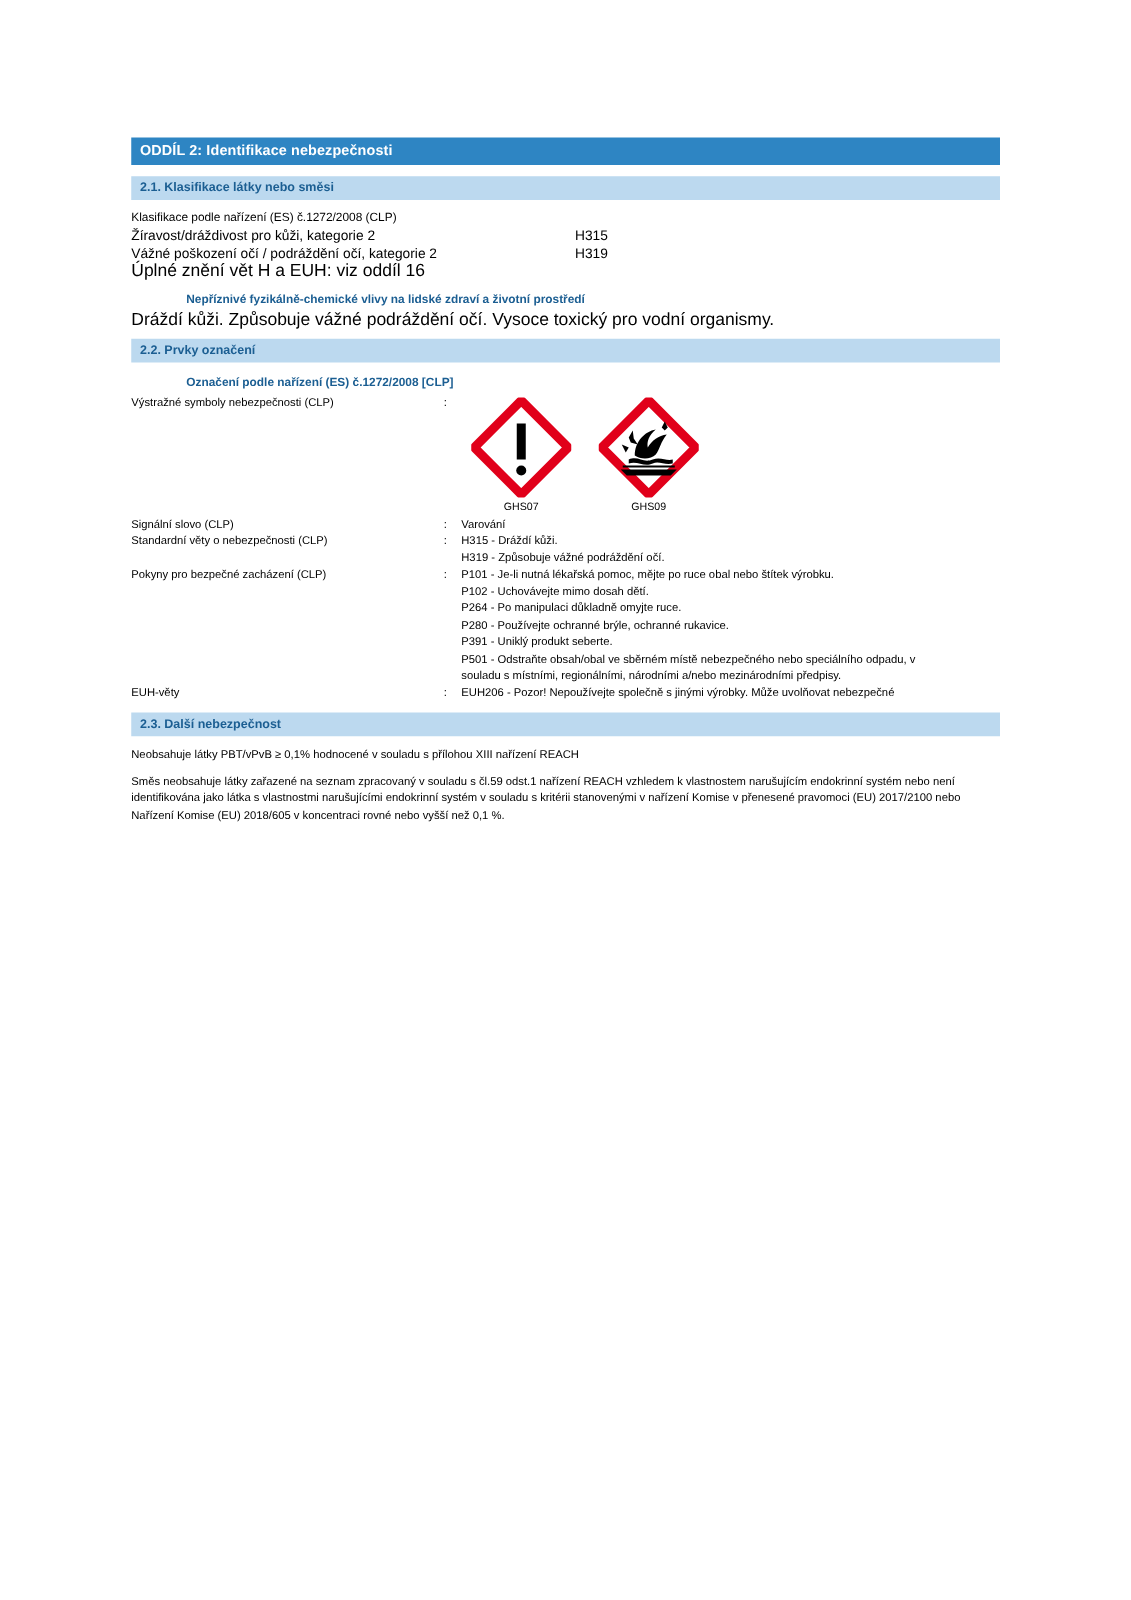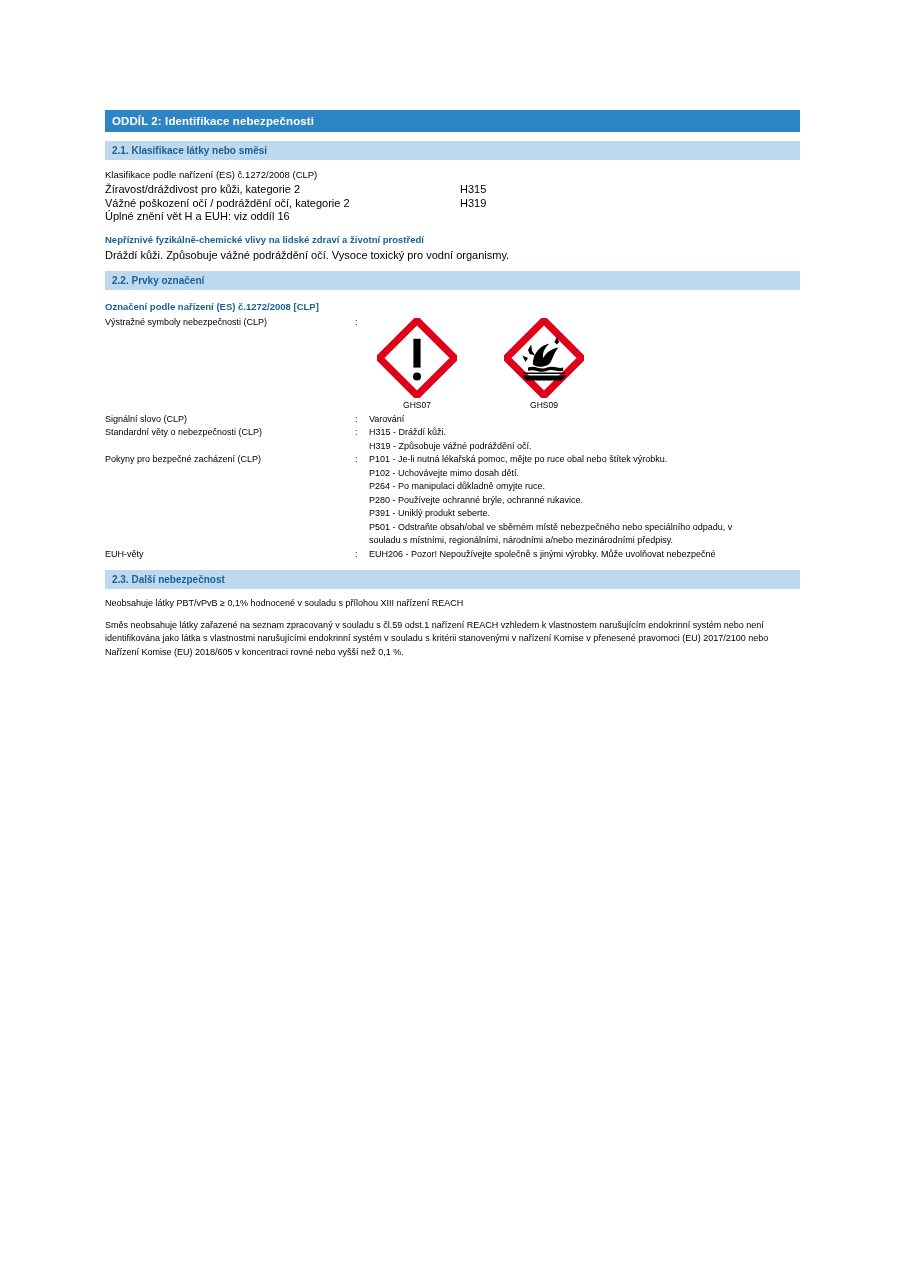--- a/index.html
+++ b/index.html
@@ -55,23 +55,24 @@
     font-weight: normal;
     margin-top: 9px;
     margin-bottom: 3px;
   }
   .blue-head {
     font-size: 9.5px;
     font-weight: bold;
     color: #1b5e92;
     margin-top: 11px;
     margin-bottom: 4px;
+    margin-left: 44px;
   }
   .txt {
-    font-size: 11px;
+    font-size: 14px;
     line-height: 13px;
   }
   .txt-row {
     font-size: 11px;
     line-height: 13.5px;
     display: flex;
     justify-content: space-between;
   }
   .txt-row .lbl {
     width: 355px;
@@ -94,21 +95,20 @@
   }
   .lrow .c2 {
     width: 14px;
     flex: 0 0 14px;
   }
   .lrow .c3 {
     flex: 1 1 auto;
   }
   .lrow .c3 div {
     line-height: 13.5px;
-    gap: 25px;
   }
 
   
   .picto-area {
     display: flex;
     align-items: flex-start;
     margin-top: 2px;
   }
   .picto-box {
     width: 96px;

